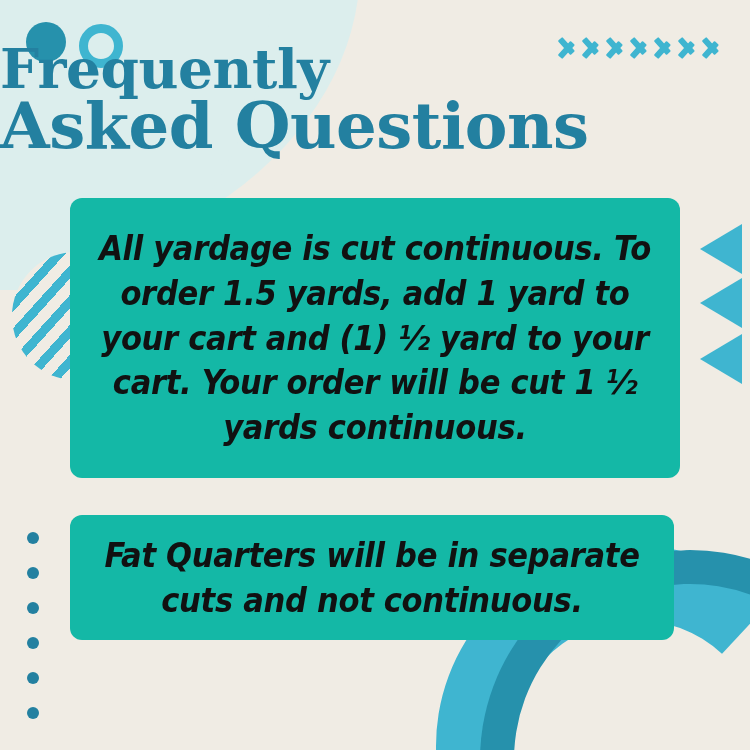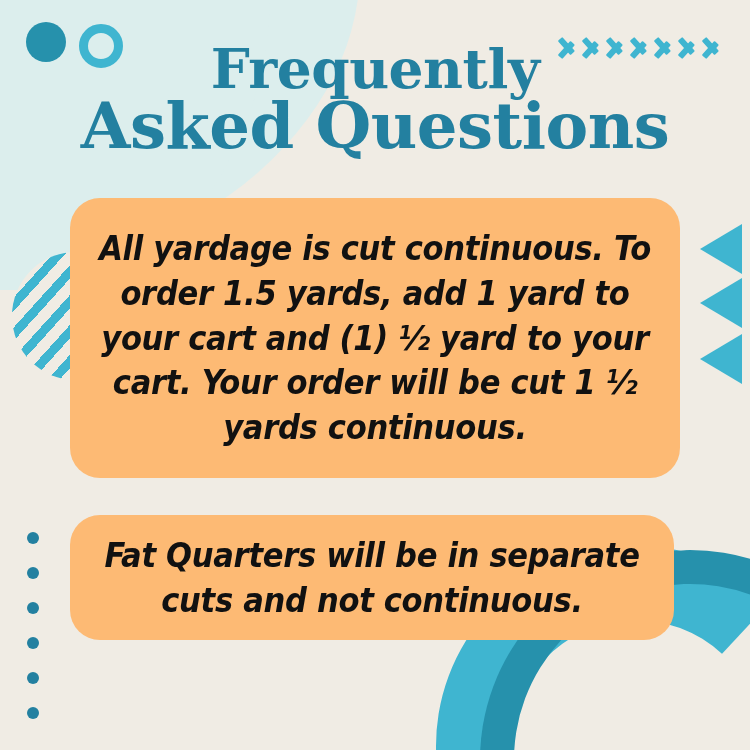--- a/index.html
+++ b/index.html
@@ -83,21 +83,21 @@
   }
   .chevron::before { top: 6px;  transform: rotate(48deg);  transform-origin: left center; }
   .chevron::after  { top: 24px; transform: rotate(-48deg); transform-origin: left center; }
 
   
   .title {
     position: absolute;
     left: 0;
     top: 42px;
     width: 750px;
-    text-align: center;
+    text-align: left;
     color: #2380a0;
     font-family: "DejaVu Serif", "Liberation Serif", serif;
     font-weight: 700;
     font-size: 55px;
     line-height: 0.97;
     letter-spacing: -0.5px;
   }
   .title .line2 { display: block; font-size: 64px; }
 
   
@@ -170,22 +170,22 @@
     height: 420px;
     border-width: 34px;
     border-left-color: #2691ac;
     border-top-color: #2691ac;
     transform: rotate(-2deg);
   }
 
   
   .card {
     position: absolute;
-    background: #fdba74;
-    border-radius: 30px;
+    background: #14b8a6;
+    border-radius: 12px;
     display: flex;
     align-items: center;
     justify-content: center;
     text-align: center;
     color: #111111;
     font-family: "DejaVu Sans Condensed", "Liberation Sans Narrow", "Liberation Sans", sans-serif;
     font-weight: 700;
     font-style: italic;
     box-sizing: border-box;
   }

